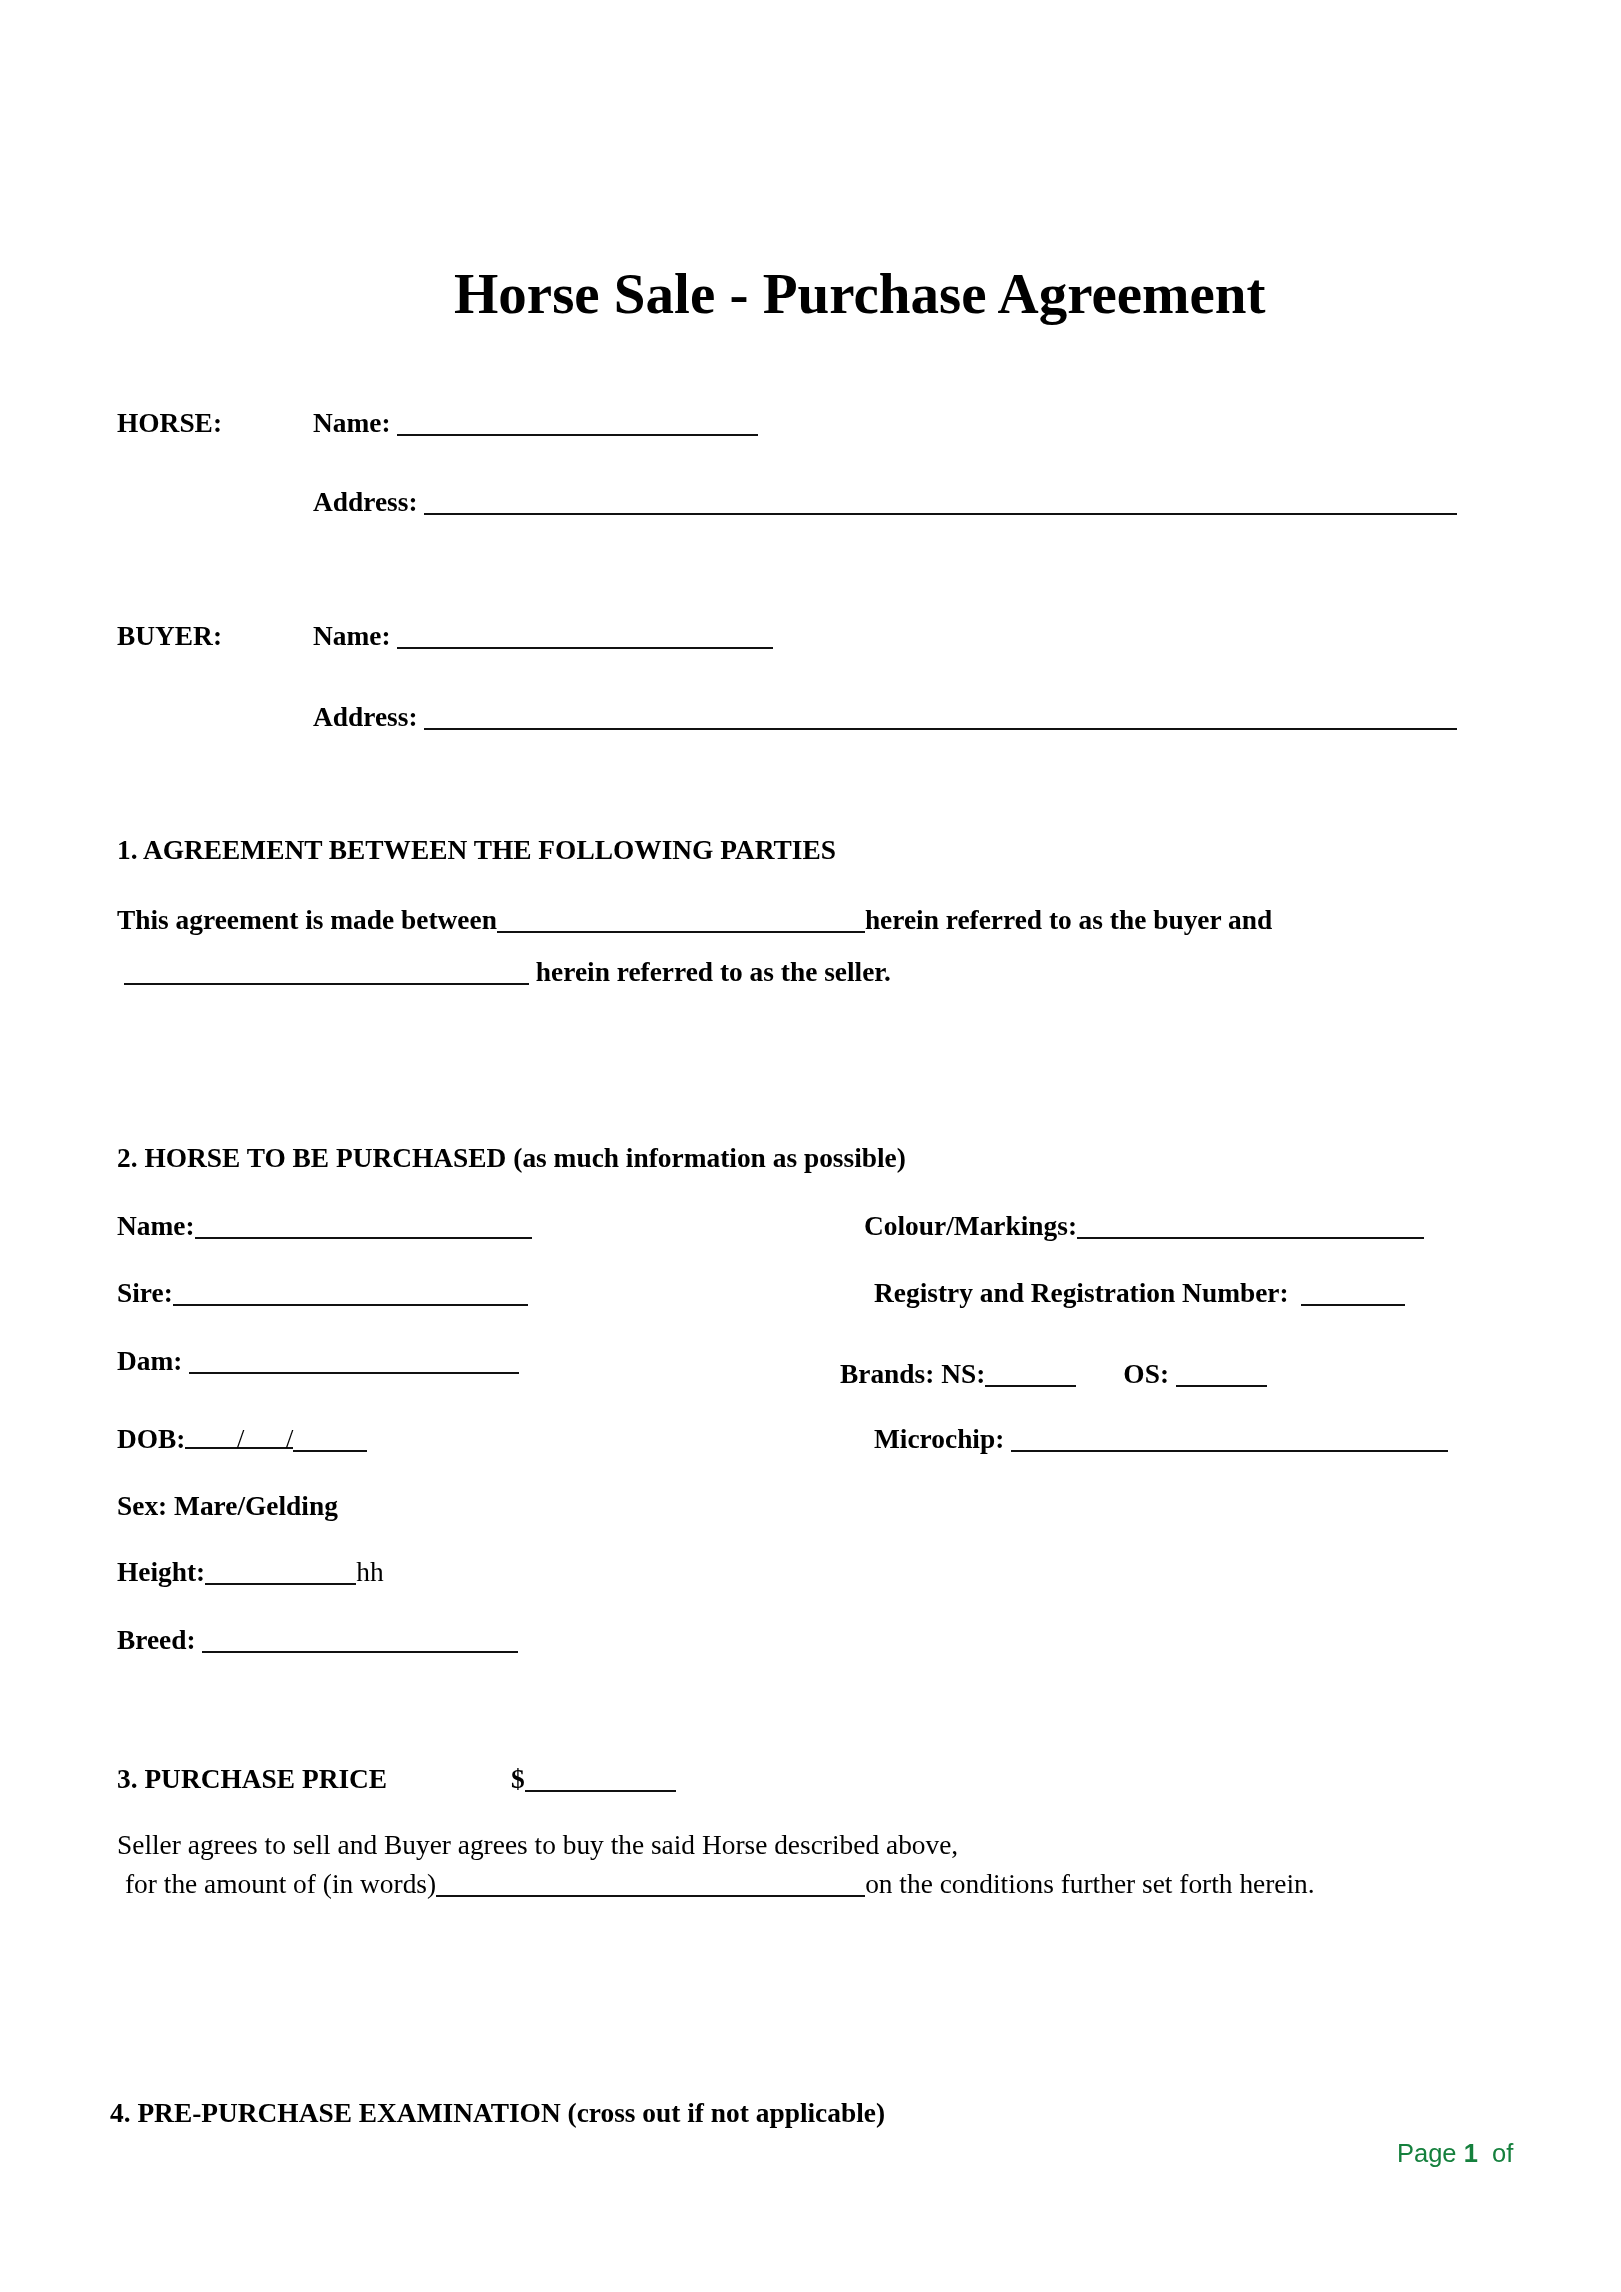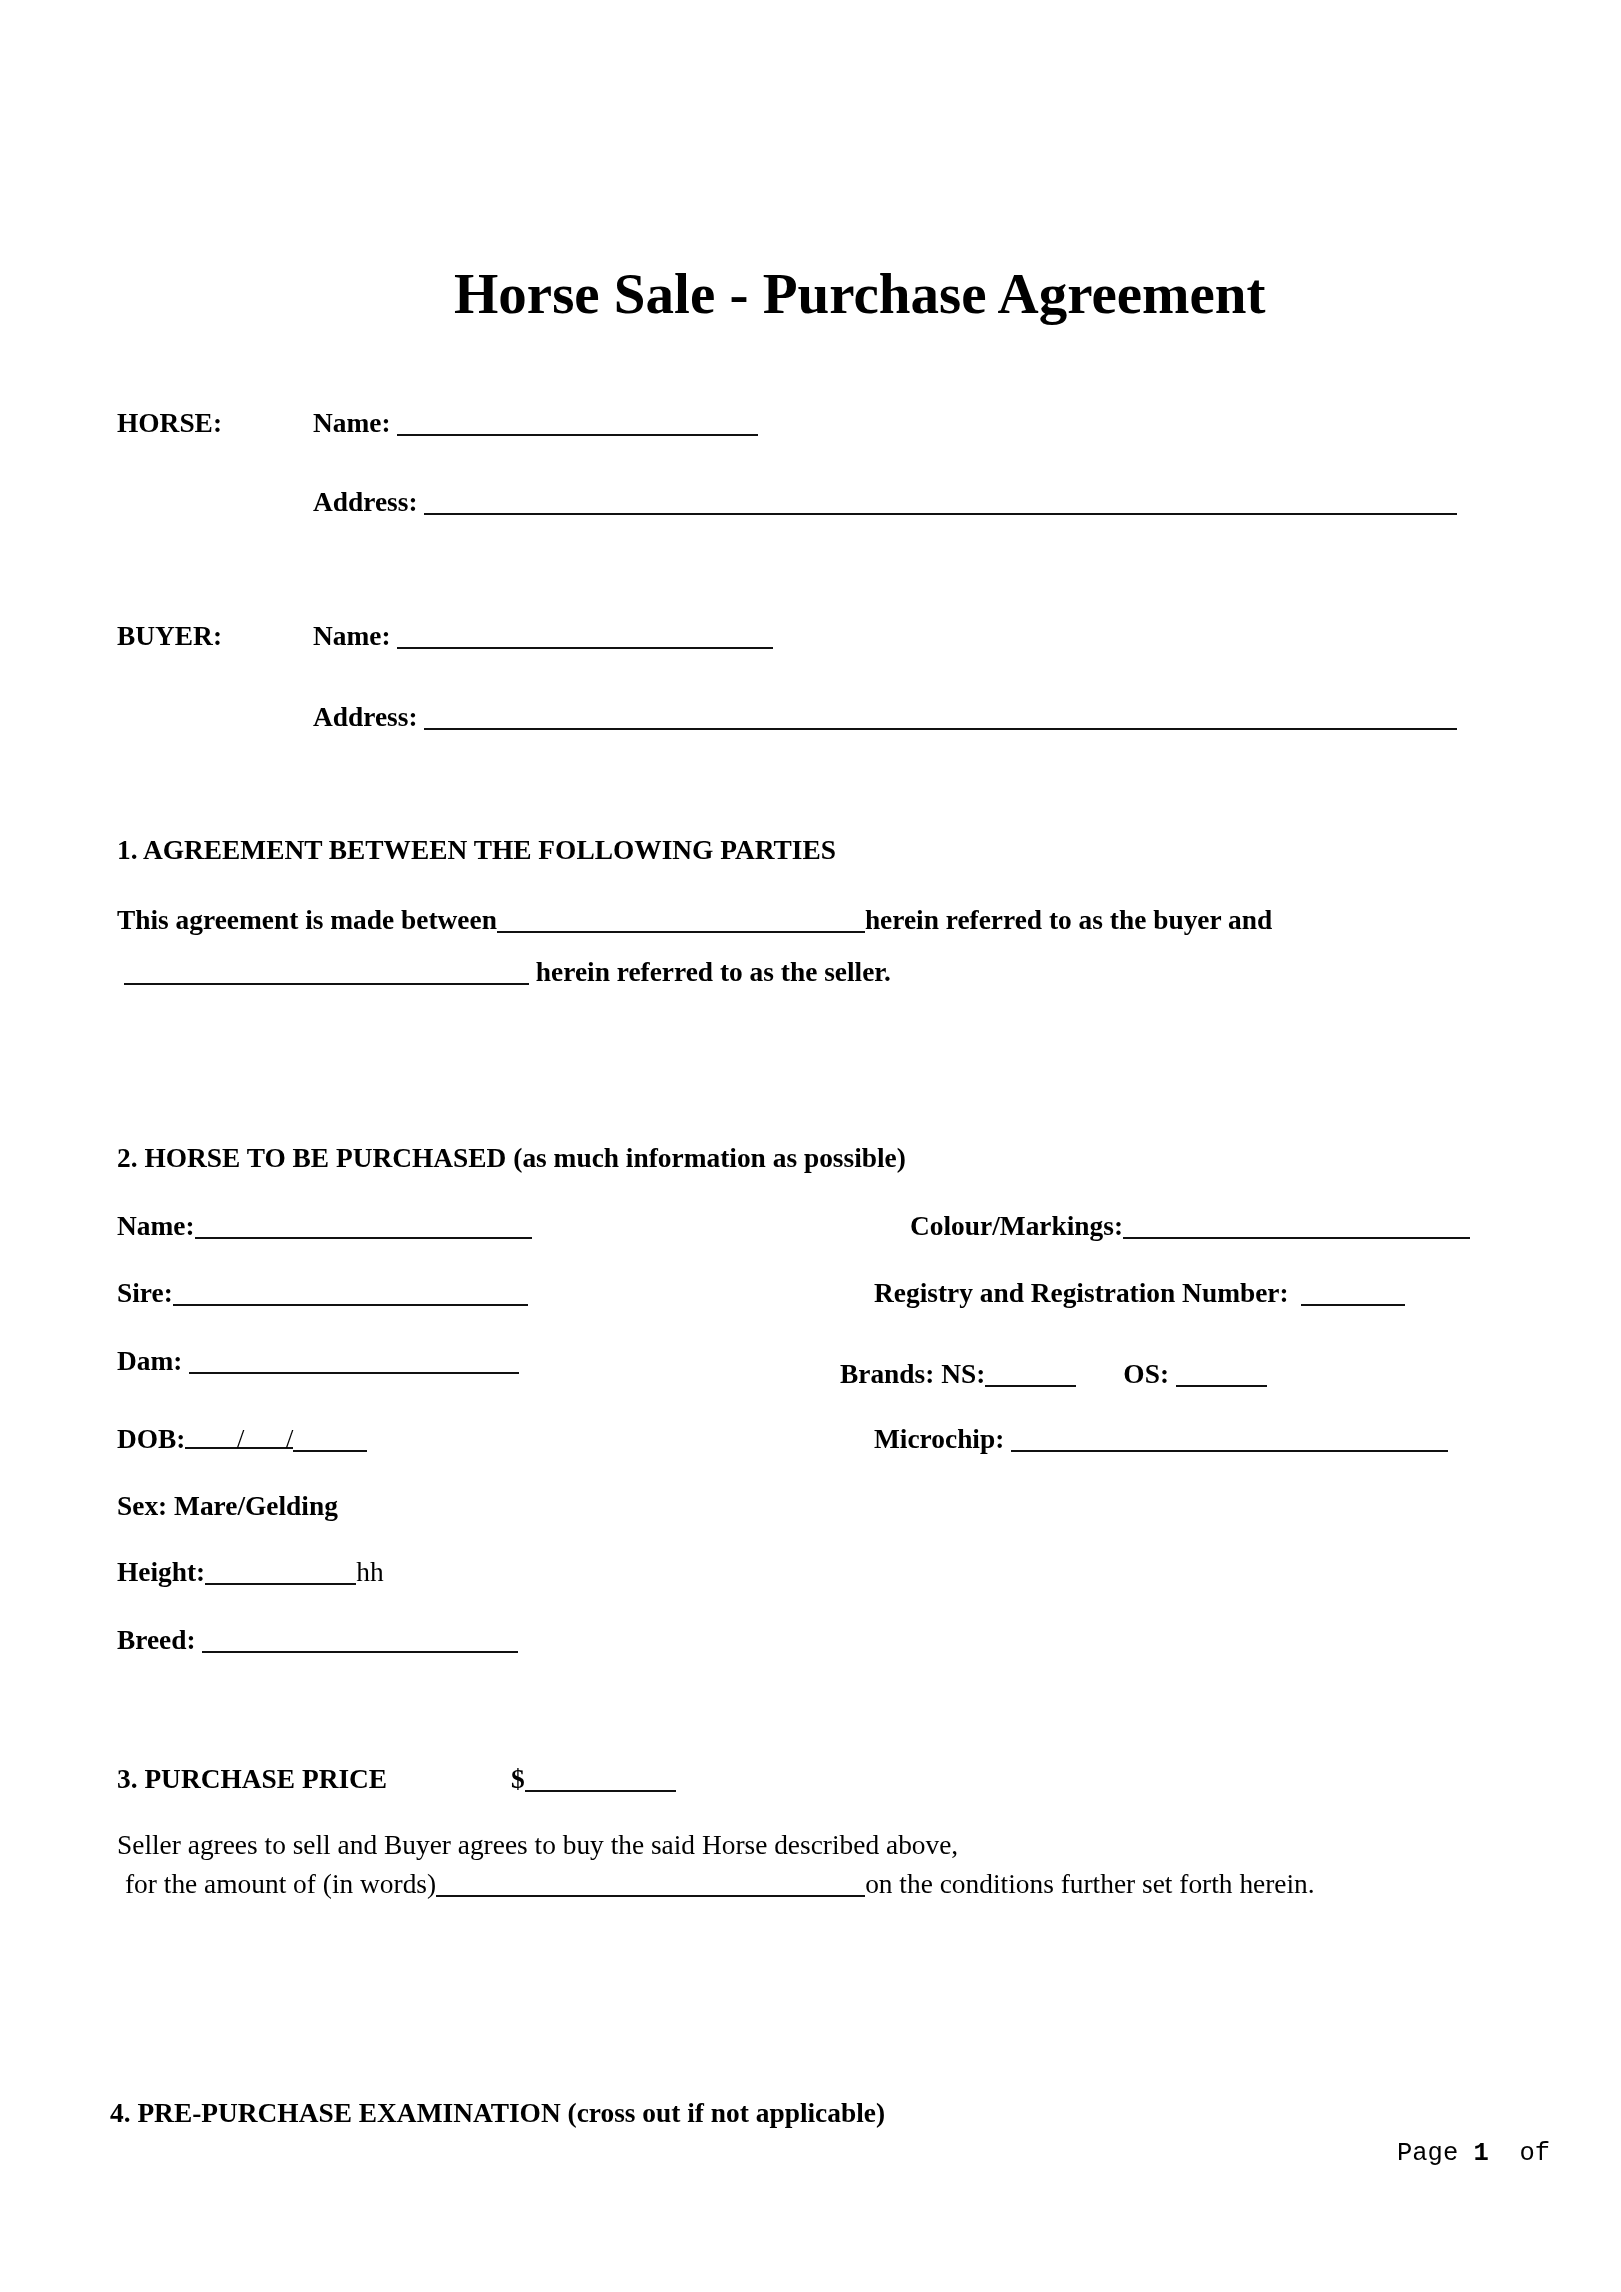--- a/index.html
+++ b/index.html
@@ -3,21 +3,21 @@
   <meta charset="utf-8">
   <style>
     html, body { margin: 0; padding: 0; background: #ffffff; }
     body { width: 1621px; height: 2293px; position: relative; overflow: hidden;
            font-family: "Liberation Serif", "DejaVu Serif", serif; color: #000; }
     .abs { position: absolute; white-space: nowrap; }
     .b { font-weight: bold; }
     .title { font-size: 57px; font-weight: bold; left: 0; width: 1621px; text-align: center; top: 258px; padding-left: 147px; box-sizing: border-box; text-align: left; }
     .t28 { font-size: 27.4px; line-height: 33px; }
     .blank { display: inline-block; border-bottom: 2.9px solid #111; height: 23.5px; vertical-align: baseline; margin-bottom: -3.9px; }
-    .footer { font-family: Liberation Mono, monospace; font-size: 25.5px; color: #000000; }
+    .footer { font-family: Liberation Sans, sans-serif; font-size: 25.5px; color: #15803d; }
   </style>
 </head>
 <body>
 
 <div class="abs title" style="left:454px; padding-left:0; font-size:57px; top:261px;">Horse Sale - Purchase Agreement</div>
 
 <div class="abs t28 b" style="left:117px; top:407px;">HORSE:</div>
 <div class="abs t28 b" style="left:313px; top:407px;">
   <span>Name:</span>
   <span class="blank" style="width:361px;"><span></span></span>
@@ -62,21 +62,21 @@
   <span>DOB:</span><span class="blank" style="width:59px; text-align:right;"><span style="font-weight:normal;">/</span></span><span class="blank" style="width:49px; text-align:right;"><span style="font-weight:normal;">/</span></span><span class="blank" style="width:74px;"></span>
 </div>
 <div class="abs t28 b" style="left:117px; top:1490px;">Sex: Mare/Gelding</div>
 <div class="abs t28" style="left:117px; top:1556px;">
   <span class="b">Height:</span><span class="blank" style="width:151px;"></span><span>hh</span>
 </div>
 <div class="abs t28 b" style="left:117px; top:1624px;">
   <span>Breed: </span><span class="blank" style="width:316px;"></span>
 </div>
 
-<div class="abs t28 b" style="left:910px; top:1210px;">
+<div class="abs t28 b" style="left:864px; top:1210px;">
   <span>Colour/Markings:</span><span class="blank" style="width:347px;"></span>
 </div>
 <div class="abs t28 b" style="left:874px; top:1277px;">
   <span>Registry and Registration Number: </span><span class="blank" style="width:104px; margin-left:5.9px;"></span>
 </div>
 <div class="abs t28 b" style="left:840px; top:1358px;">
   <span>Brands: NS:</span><span class="blank" style="width:91px;"></span><span style="display:inline-block; width:47px;"></span><span>OS: </span><span class="blank" style="width:91px;"></span>
 </div>
 <div class="abs t28 b" style="left:874px; top:1423px;">
   <span>Microchip: </span><span class="blank" style="width:437px;"></span>

